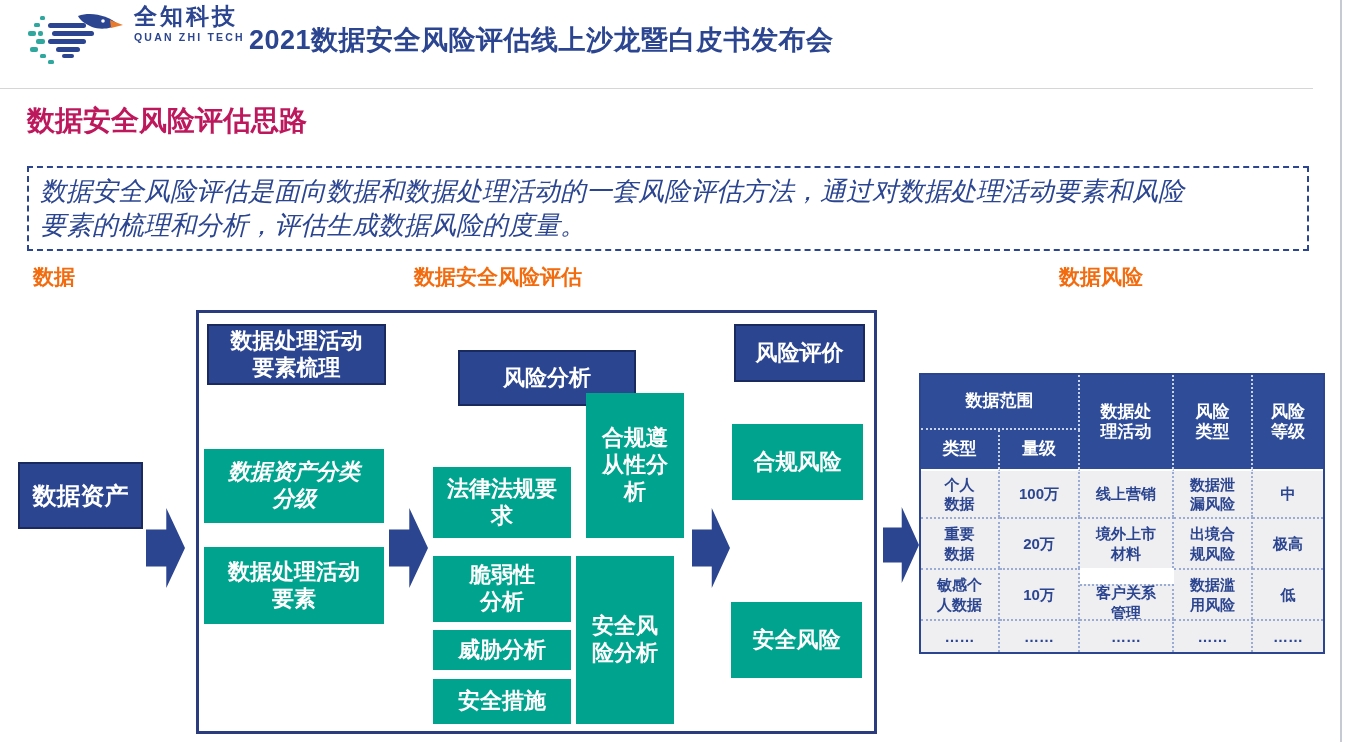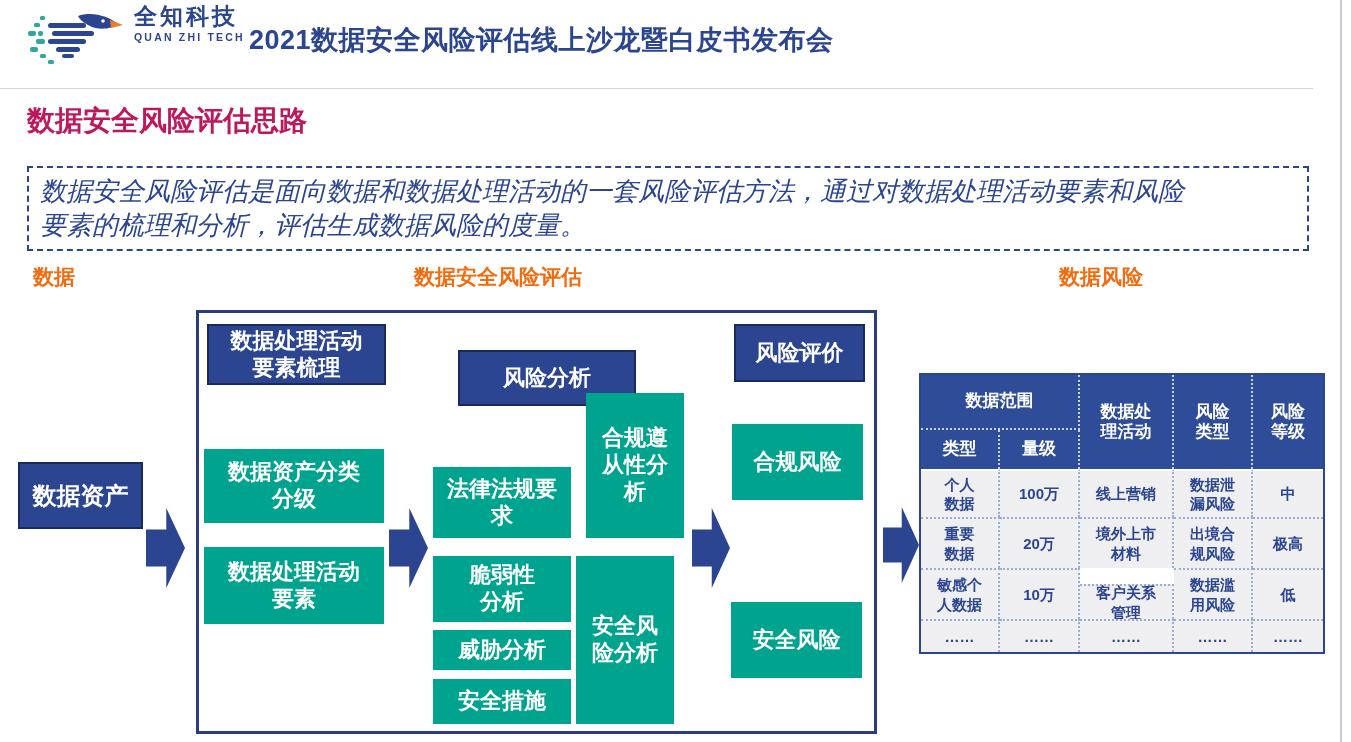--- a/index.html
+++ b/index.html
@@ -109,21 +109,21 @@
   <div class="abs col-label" style="left:1059px;top:263px;">数据风险</div>
 
   <div class="box navy input-box" style="left:18px;top:462px;width:125px;height:67px;">数据资产</div>
 
   <div class="arrow" style="left:146px;top:508px;width:39px;height:80px;"></div>
 
   <div class="container-frame" style="left:196px;top:310px;width:681px;height:424px;"></div>
 
   <div class="box navy" style="left:207px;top:324px;width:179px;height:61px;">数据处理活动
 要素梳理</div>
-  <div class="box teal" style="left:204px;top:449px;width:180px;height:74px;">数据资产分类
+  <div class="box teal" style="left:204px;top:449px;width:180px;height:74px;font-style:italic;">数据资产分类
 分级</div>
   <div class="box teal" style="left:204px;top:547px;width:180px;height:77px;">数据处理活动
 要素</div>
 
   <div class="arrow" style="left:389px;top:508px;width:39px;height:80px;"></div>
 
   <div class="box navy" style="left:458px;top:326px;width:178px;height:56px;margin-top:24px;">风险分析</div>
   <div class="box teal" style="left:433px;top:467px;width:138px;height:71px;">法律法规要
 求</div>
   <div class="box teal" style="left:433px;top:556px;width:138px;height:66px;">脆弱性

